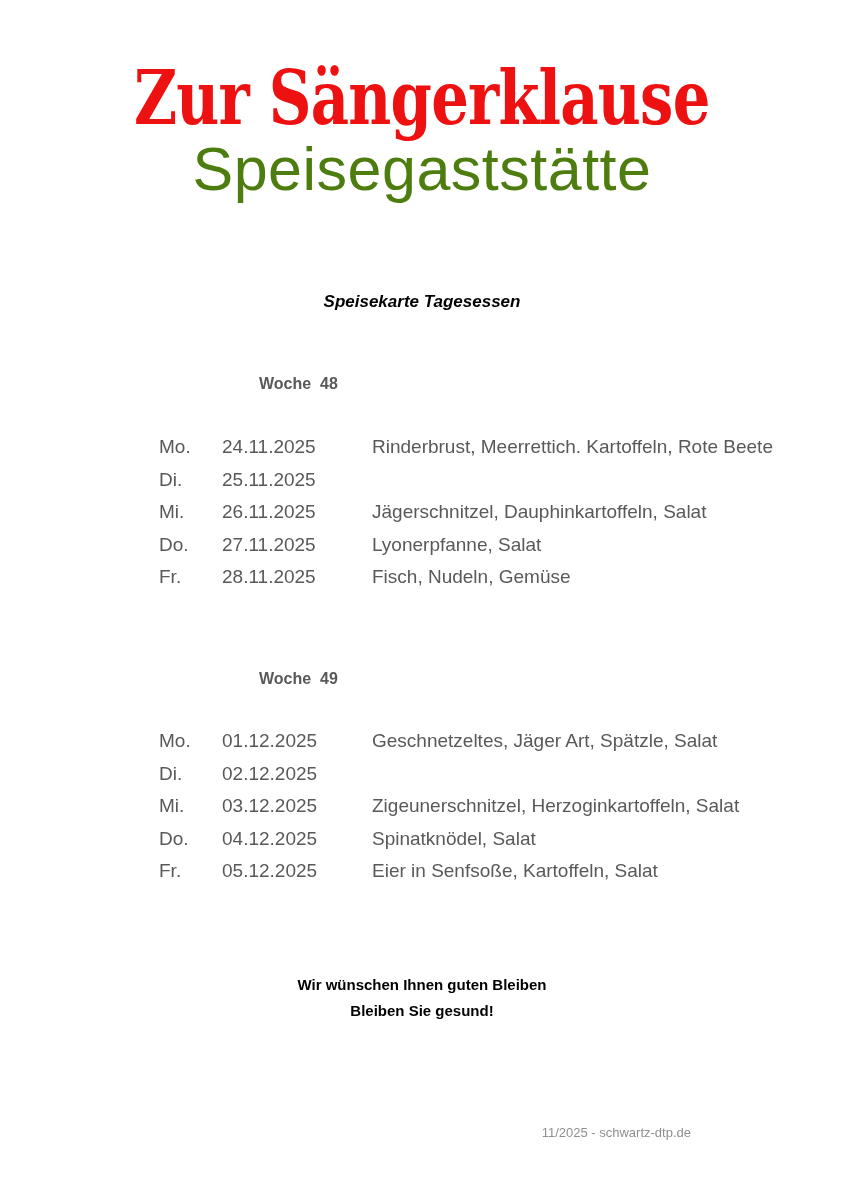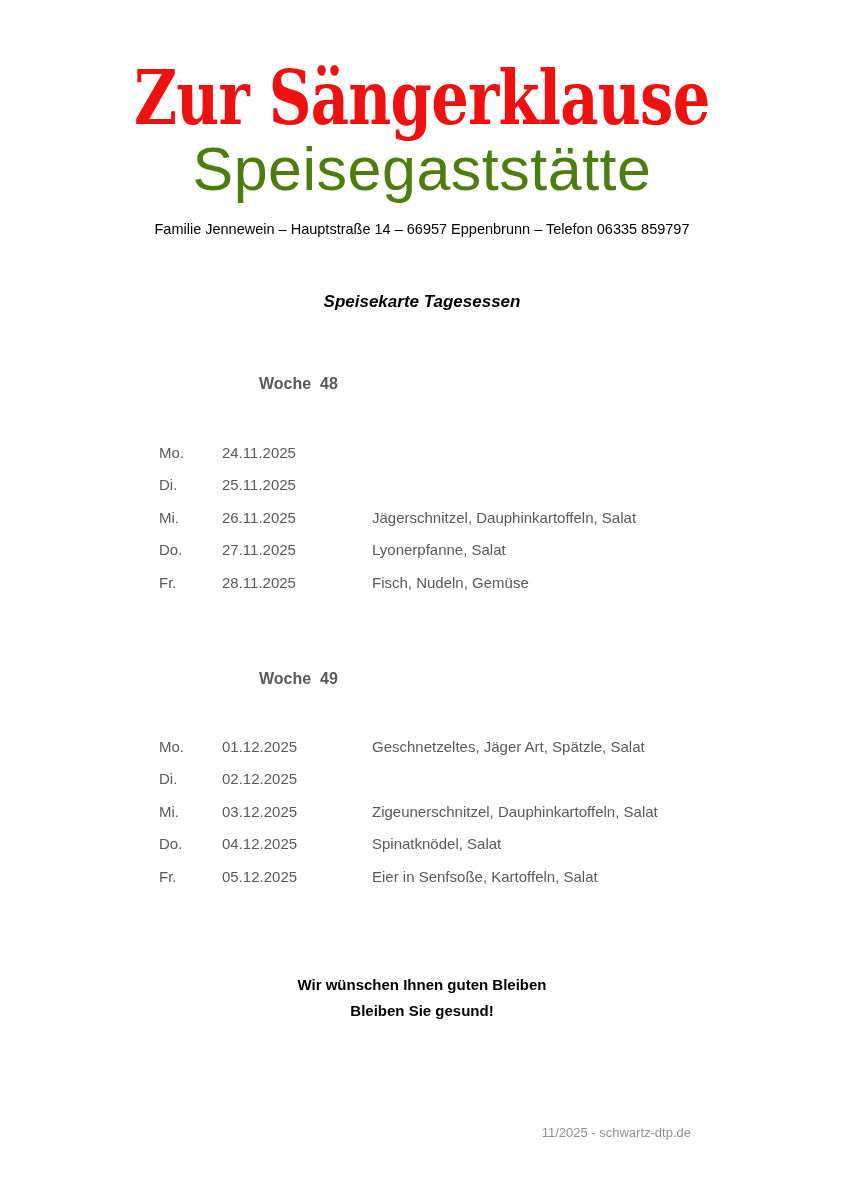--- a/index.html
+++ b/index.html
@@ -77,22 +77,22 @@
   .menu-table {
     position: absolute;
     left: 105px;
     right: 30px;
   }
   .menu-table.w0 { top: 436px; }
   .menu-table.w1 { top: 730px; }
   .menu-row {
     display: flex;
     height: 32.5px;
-    align-items: center;
-    font-size: 15px;
+    align-items: flex-start;
+    font-size: 19px;
     color: var(--menu-gray);
     white-space: nowrap;
   }
   .cell-day  { width: 63px;  flex: 0 0 auto; }
   .cell-date { width: 150px; flex: 0 0 auto; }
   .cell-meal { flex: 1 1 auto; }
 
   .closing {
     top: 972px;
     font-size: 15px;
@@ -114,30 +114,30 @@
 <body>
 
 <div class="page">
 
   <div class="centered title">
     <span class="stretch">Zur Sängerklause</span>
   </div>
 
   <div class="centered subtitle">Speisegaststätte</div>
 
-  <div class="centered address">Familie Jennewein – Hauptstraße 14 – 66957 Eppenbrunn – Telefon 06335 859797</div>
 
   <div class="centered heading">Speisekarte Tagesessen</div>
 
   <div class="week-label w0">Woche  48</div>
 
   <div class="menu-table w0">
     <div class="menu-row">
       <span class="cell-day">Mo.</span>
       <span class="cell-date">24.11.2025</span>
+      <span class="cell-meal">Rinderbrust, Meerrettich. Kartoffeln, Rote Beete</span>
     </div>
     <div class="menu-row">
       <span class="cell-day">Di.</span>
       <span class="cell-date">25.11.2025</span>
     </div>
     <div class="menu-row">
       <span class="cell-day">Mi.</span>
       <span class="cell-date">26.11.2025</span>
       <span class="cell-meal">Jägerschnitzel, Dauphinkartoffeln, Salat</span>
     </div>
@@ -161,21 +161,21 @@
       <span class="cell-date">01.12.2025</span>
       <span class="cell-meal">Geschnetzeltes, Jäger Art, Spätzle, Salat</span>
     </div>
     <div class="menu-row">
       <span class="cell-day">Di.</span>
       <span class="cell-date">02.12.2025</span>
     </div>
     <div class="menu-row">
       <span class="cell-day">Mi.</span>
       <span class="cell-date">03.12.2025</span>
-      <span class="cell-meal">Zigeunerschnitzel, Dauphinkartoffeln, Salat</span>
+      <span class="cell-meal">Zigeunerschnitzel, Herzoginkartoffeln, Salat</span>
     </div>
     <div class="menu-row">
       <span class="cell-day">Do.</span>
       <span class="cell-date">04.12.2025</span>
       <span class="cell-meal">Spinatknödel, Salat</span>
     </div>
     <div class="menu-row">
       <span class="cell-day">Fr.</span>
       <span class="cell-date">05.12.2025</span>
       <span class="cell-meal">Eier in Senfsoße, Kartoffeln, Salat</span>

